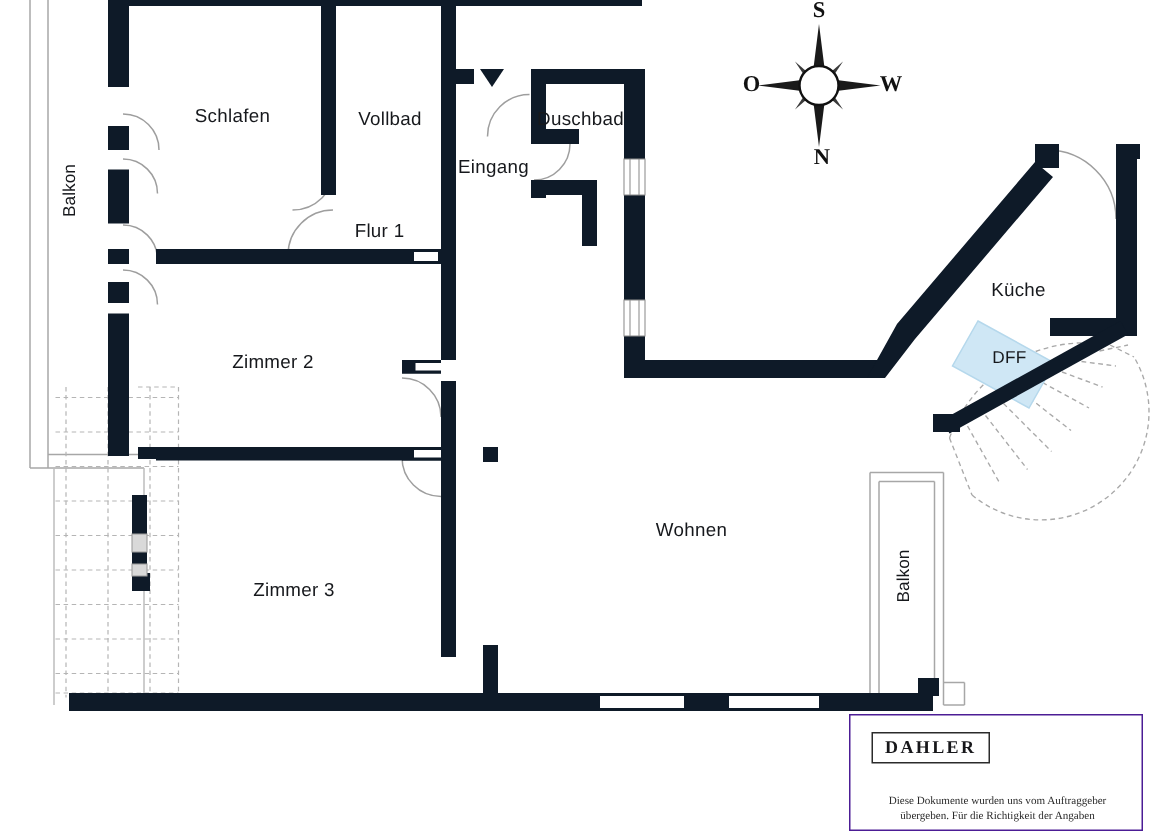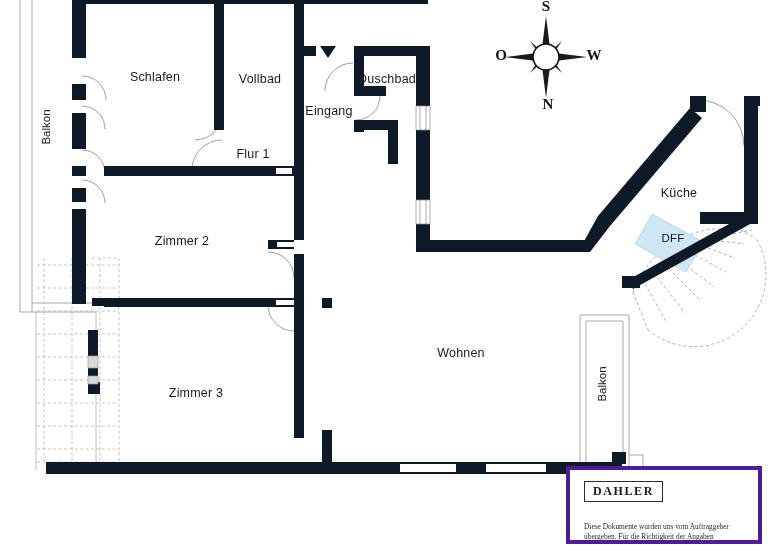--- a/index.html
+++ b/index.html
@@ -49,24 +49,24 @@
     font-weight: bold;
     font-size: 15px;
     fill: #111111;
     text-anchor: middle;
     dominant-baseline: middle;
   }
   
   #logo-box {
     position: absolute;
     left: 566px;
-    top: 466px;
+    top: 476px;
     width: 196px;
     height: 78px;
-    border: 4px solid #4c1d95;
+    border: 1px solid #4c1d95;
     background: #ffffff;
     box-sizing: border-box;
     overflow: hidden;
   }
   #dahler-logo {
     position: absolute;
     left: 14px;
     top: 11px;
     border: 1px solid #2b2b2b;
     padding: 3px 8px 4px 8px;
@@ -80,20 +80,21 @@
   }
   #disclaimer {
     position: absolute;
     left: 14px;
     top: 52px;
     width: 168px;
     font-family: "Liberation Serif", serif;
     font-size: 7.4px;
     line-height: 1.38;
     color: #2a2a2a;
+    text-align: center;
   }
 </style>
 </head>
 <body>
 
 <div id="plan-root">
 
   <svg id="floorplan-svg" viewBox="0 0 768 560">
 
     <g fill="none" stroke="#a7a7a7" stroke-width="1">

